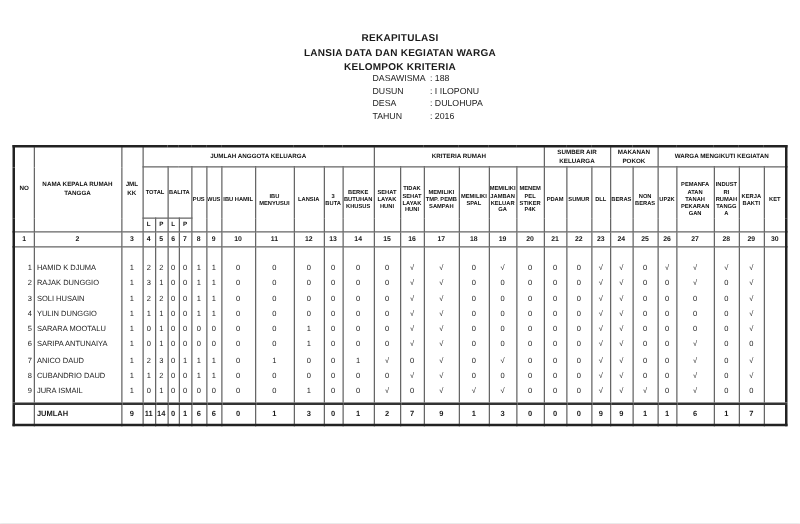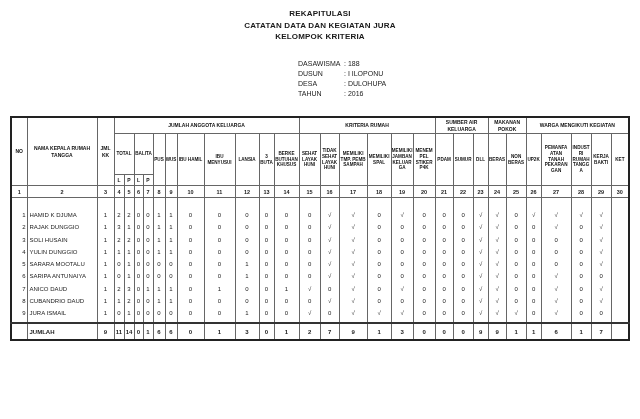--- a/index.html
+++ b/index.html
@@ -1,20 +1,20 @@
 <!DOCTYPE html>
 <html><head>
 <meta charset="utf-8">
 <style>
   html,body{margin:0;padding:0;background:#e8e8e8;}
   .page{position:relative;width:640px;height:419px;background:#ffffff;
         font-family:"Liberation Sans",sans-serif;color:#1a1a1a;overflow:hidden;
         box-shadow:0 0 3px rgba(0,0,0,.25);}
   
-  .title-block{position:absolute;top:8px;left:0;width:640px;text-align:center;
+  .title-block{position:absolute;top:25px;left:0;width:640px;text-align:center;
                font-weight:bold;font-size:8px;line-height:11.5px;letter-spacing:.2px;}
   .info-block{position:absolute;top:59px;left:298px;font-size:7px;line-height:10px;color:#222;}
   .info-row span{display:inline-block;vertical-align:top;}
   .ilabel{width:46px;}
   
   table.recap{position:absolute;left:10px;top:116px;width:618px;
               border-collapse:collapse;table-layout:fixed;
               border:2px solid #222;}
   .recap th,.recap td{border:1px solid #666;padding:0;margin:0;
               text-align:center;vertical-align:middle;overflow:hidden;
@@ -33,21 +33,21 @@
   .trow td.lbl{text-align:left;padding-left:2px;}
   .tl{border-left-width:2px;border-left-color:#444;}
 </style>
 </head>
 <body>
 
 <div class="page">
 
   <div class="title-block">
     <div>REKAPITULASI</div>
-    <div>CATATAN DATA DAN KEGIATAN JURA</div>
+    <div>LANSIA DATA DAN KEGIATAN WARGA</div>
     <div>KELOMPOK KRITERIA</div>
   </div>
 
   <div class="info-block">
     <div class="info-row"><span class="ilabel">DASAWISMA</span><span>: 188</span></div>
     <div class="info-row"><span class="ilabel">DUSUN</span><span>: I ILOPONU</span></div>
     <div class="info-row"><span class="ilabel">DESA</span><span>: DULOHUPA</span></div>
     <div class="info-row"><span class="ilabel">TAHUN</span><span>: 2016</span></div>
   </div>
 

